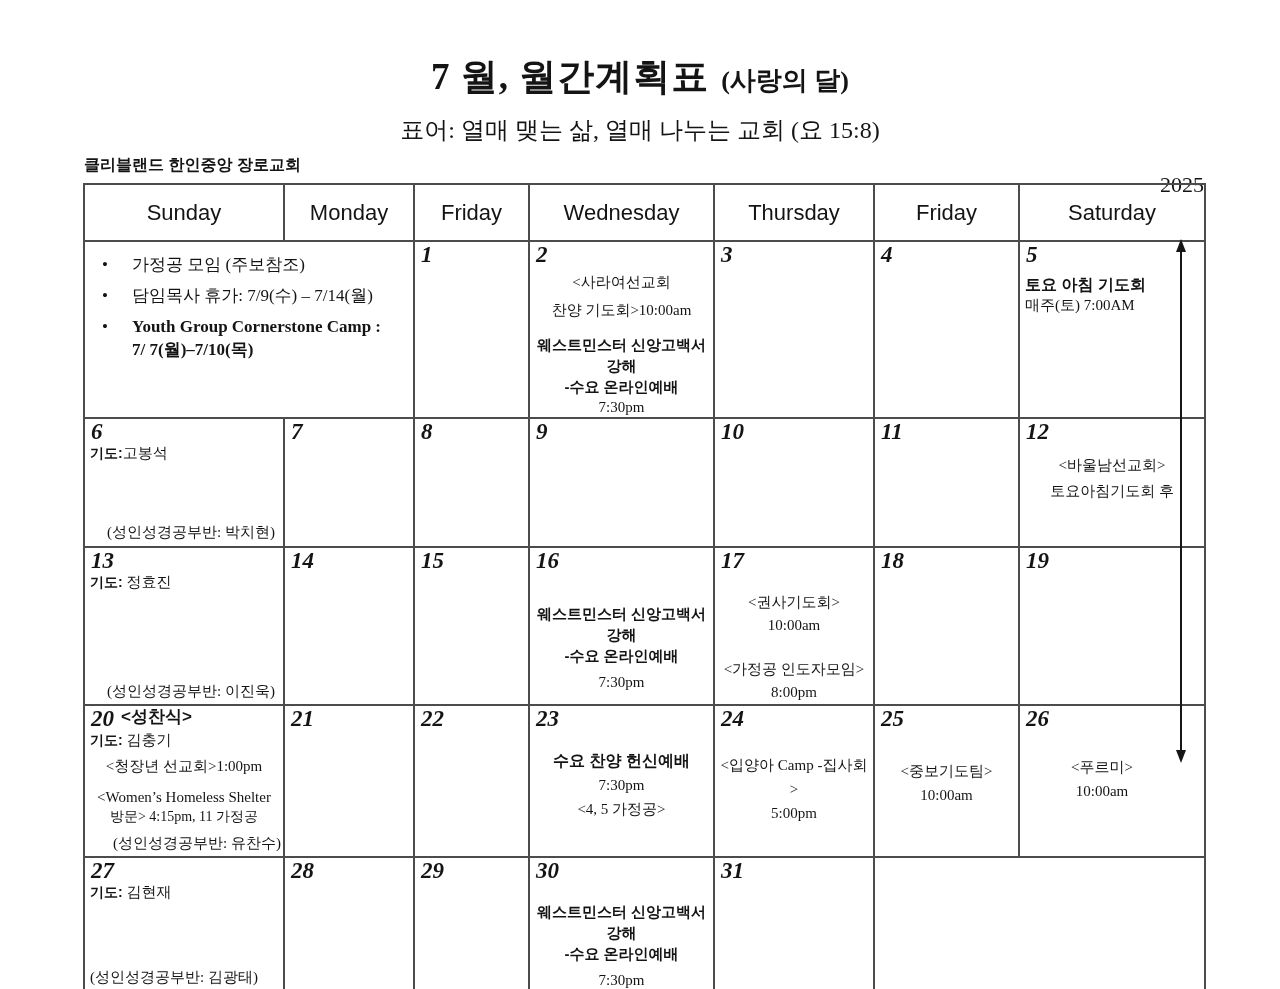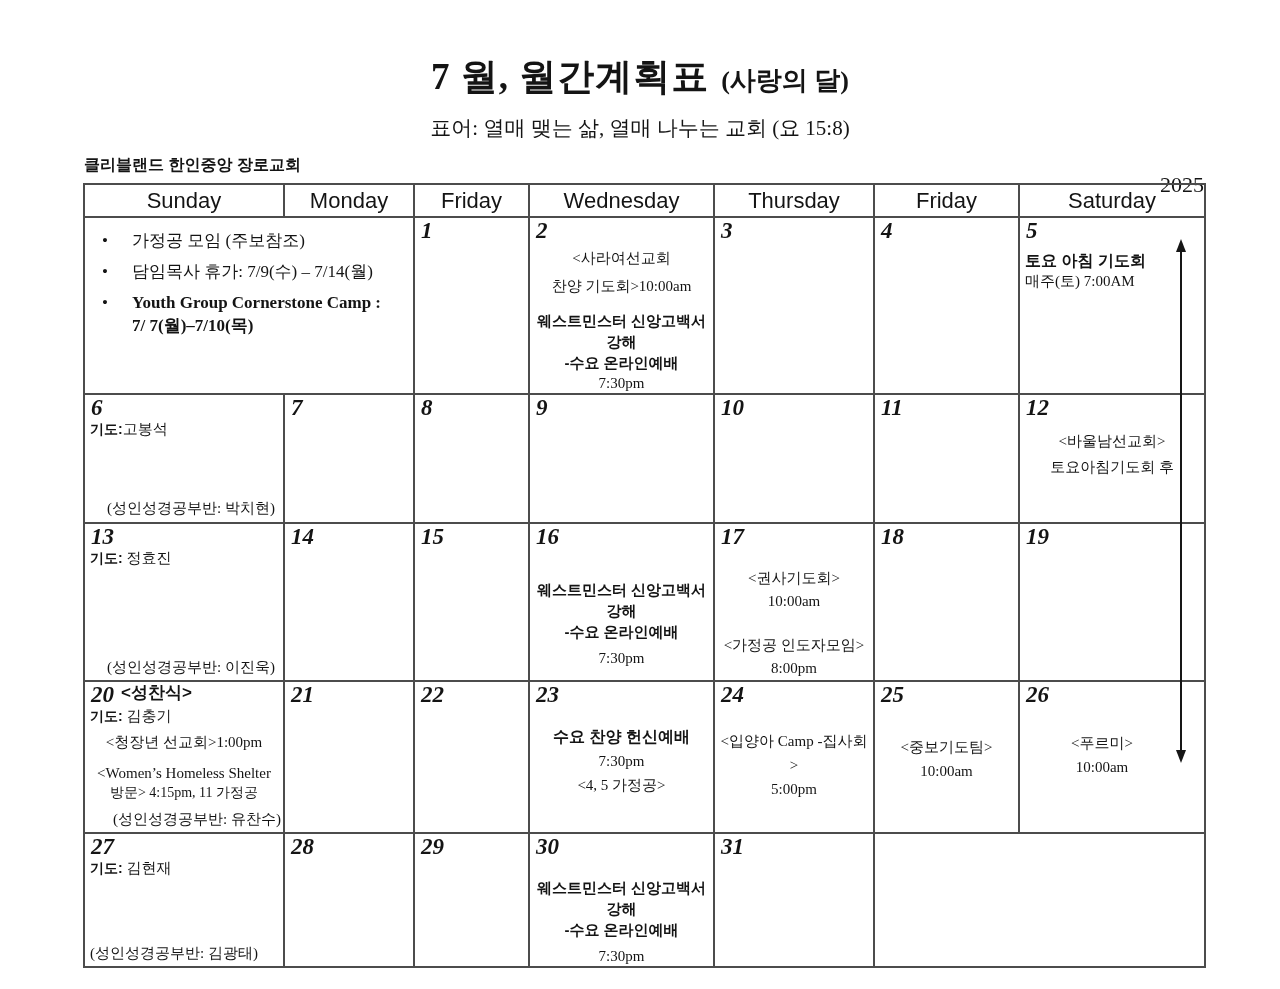--- a/index.html
+++ b/index.html
@@ -3,27 +3,27 @@
 <meta charset="utf-8">
 <style>
   html,body { margin:0; padding:0; background:#fff; }
   .page {
     position:relative; width:1280px; height:989px; background:#ffffff;
     font-family:"Liberation Serif", serif; color:#141414; overflow:hidden;
   }
   .title-line { position:absolute; top:52px; left:0; width:100%; text-align:center; white-space:nowrap; }
   .title-main { font-size:37px; font-weight:bold; letter-spacing:1px; }
   .title-suffix { font-size:26px; font-weight:bold; margin-left:8px; }
-  .subtitle { position:absolute; top:114px; left:0; width:100%; text-align:center; font-size:21px; }
+  .subtitle { position:absolute; top:114px; left:0; width:100%; text-align:center; font-size:24px; }
   .church-name { position:absolute; top:155px; left:84px; font-family:"Liberation Sans", sans-serif; font-weight:bold; font-size:16px; }
   .year { position:absolute; top:150px; right:76px; font-size:22px;margin-top:22px; }
 
   table.cal { position:absolute; left:83px; top:183px; width:1121px; border-collapse:collapse; table-layout:fixed; }
   .cal th {
-    border:2px solid #4c4c4c; height:31px; padding:0;
+    border:2px solid #4c4c4c; height:31px; padding:12px;
     font-family:"Liberation Sans", sans-serif; font-weight:400; font-size:22px; text-align:center;
   }
   .cal td {
     border:2px solid #4c4c4c; position:relative; vertical-align:top;
     padding:0 3px; font-size:15px; line-height:1.3;
   }
   tr.r1 { height:150px; } tr.r2 { height:129px; } tr.r3 { height:151px;border-radius:12px; }
   tr.r4 { height:152px; } tr.r5 { height:128px; }
 
   .num { font-style:italic; font-weight:bold; font-size:23px; line-height:1.05; padding:1px 0 0 3px; }

